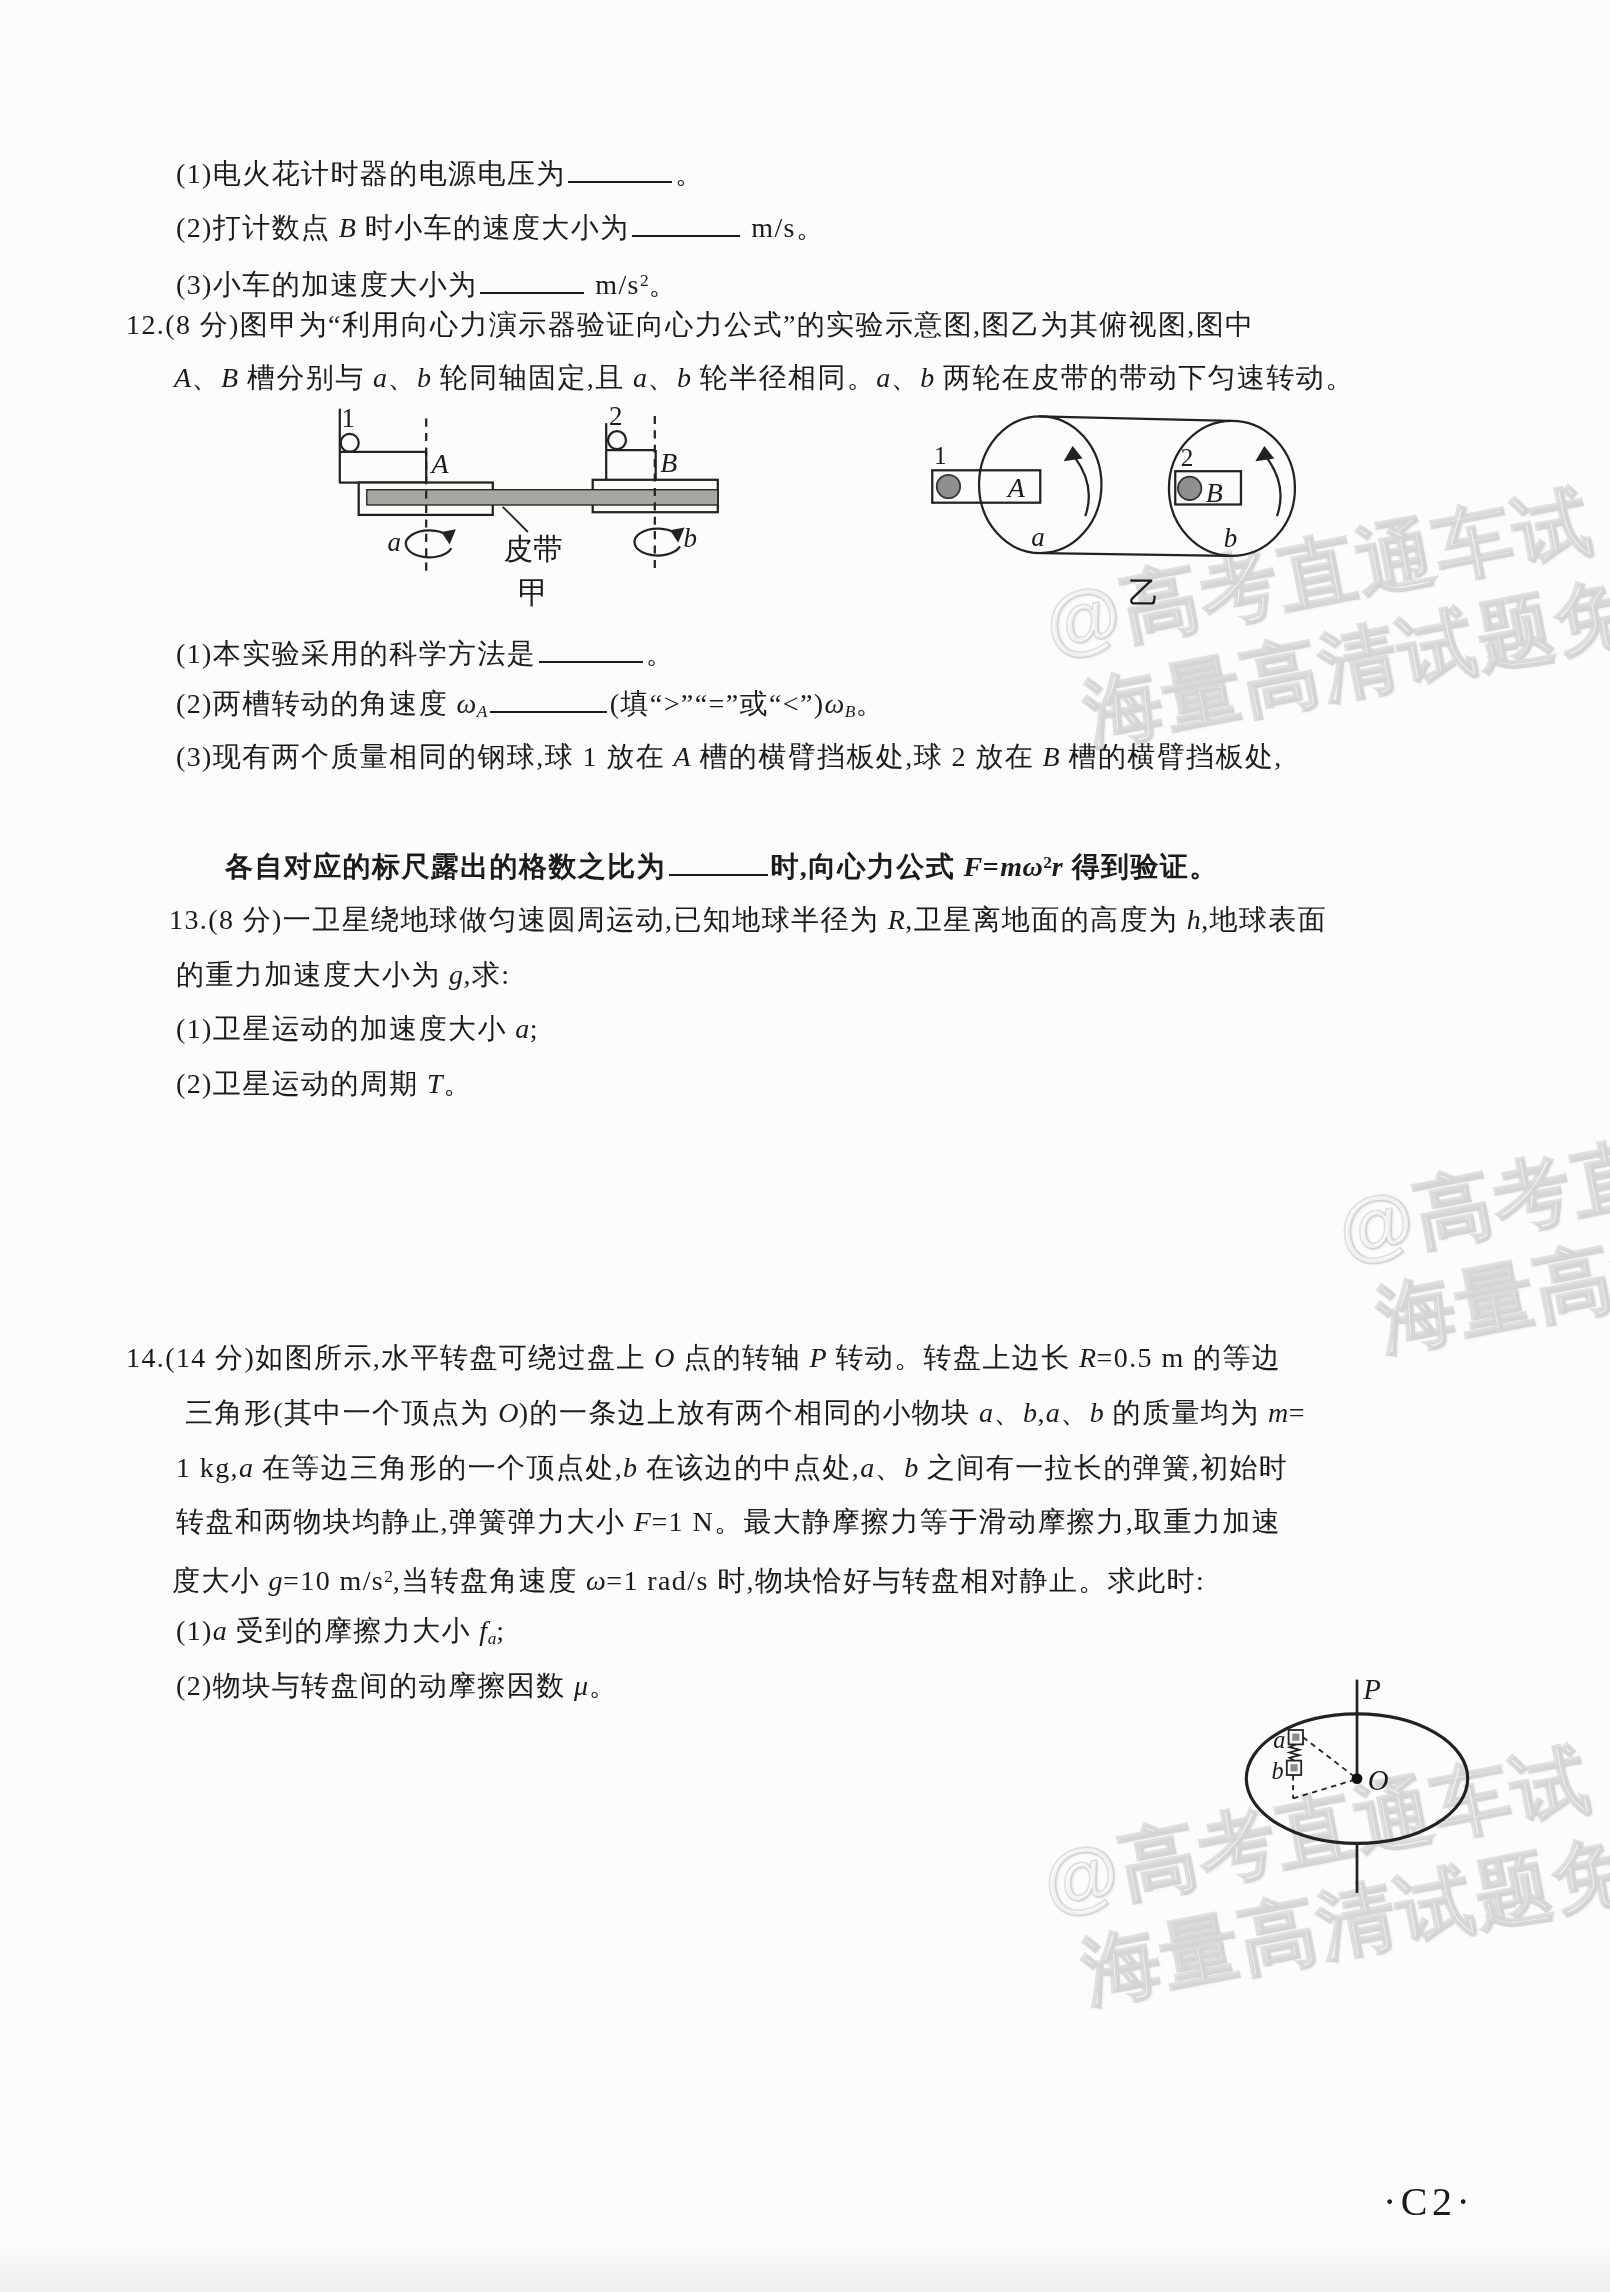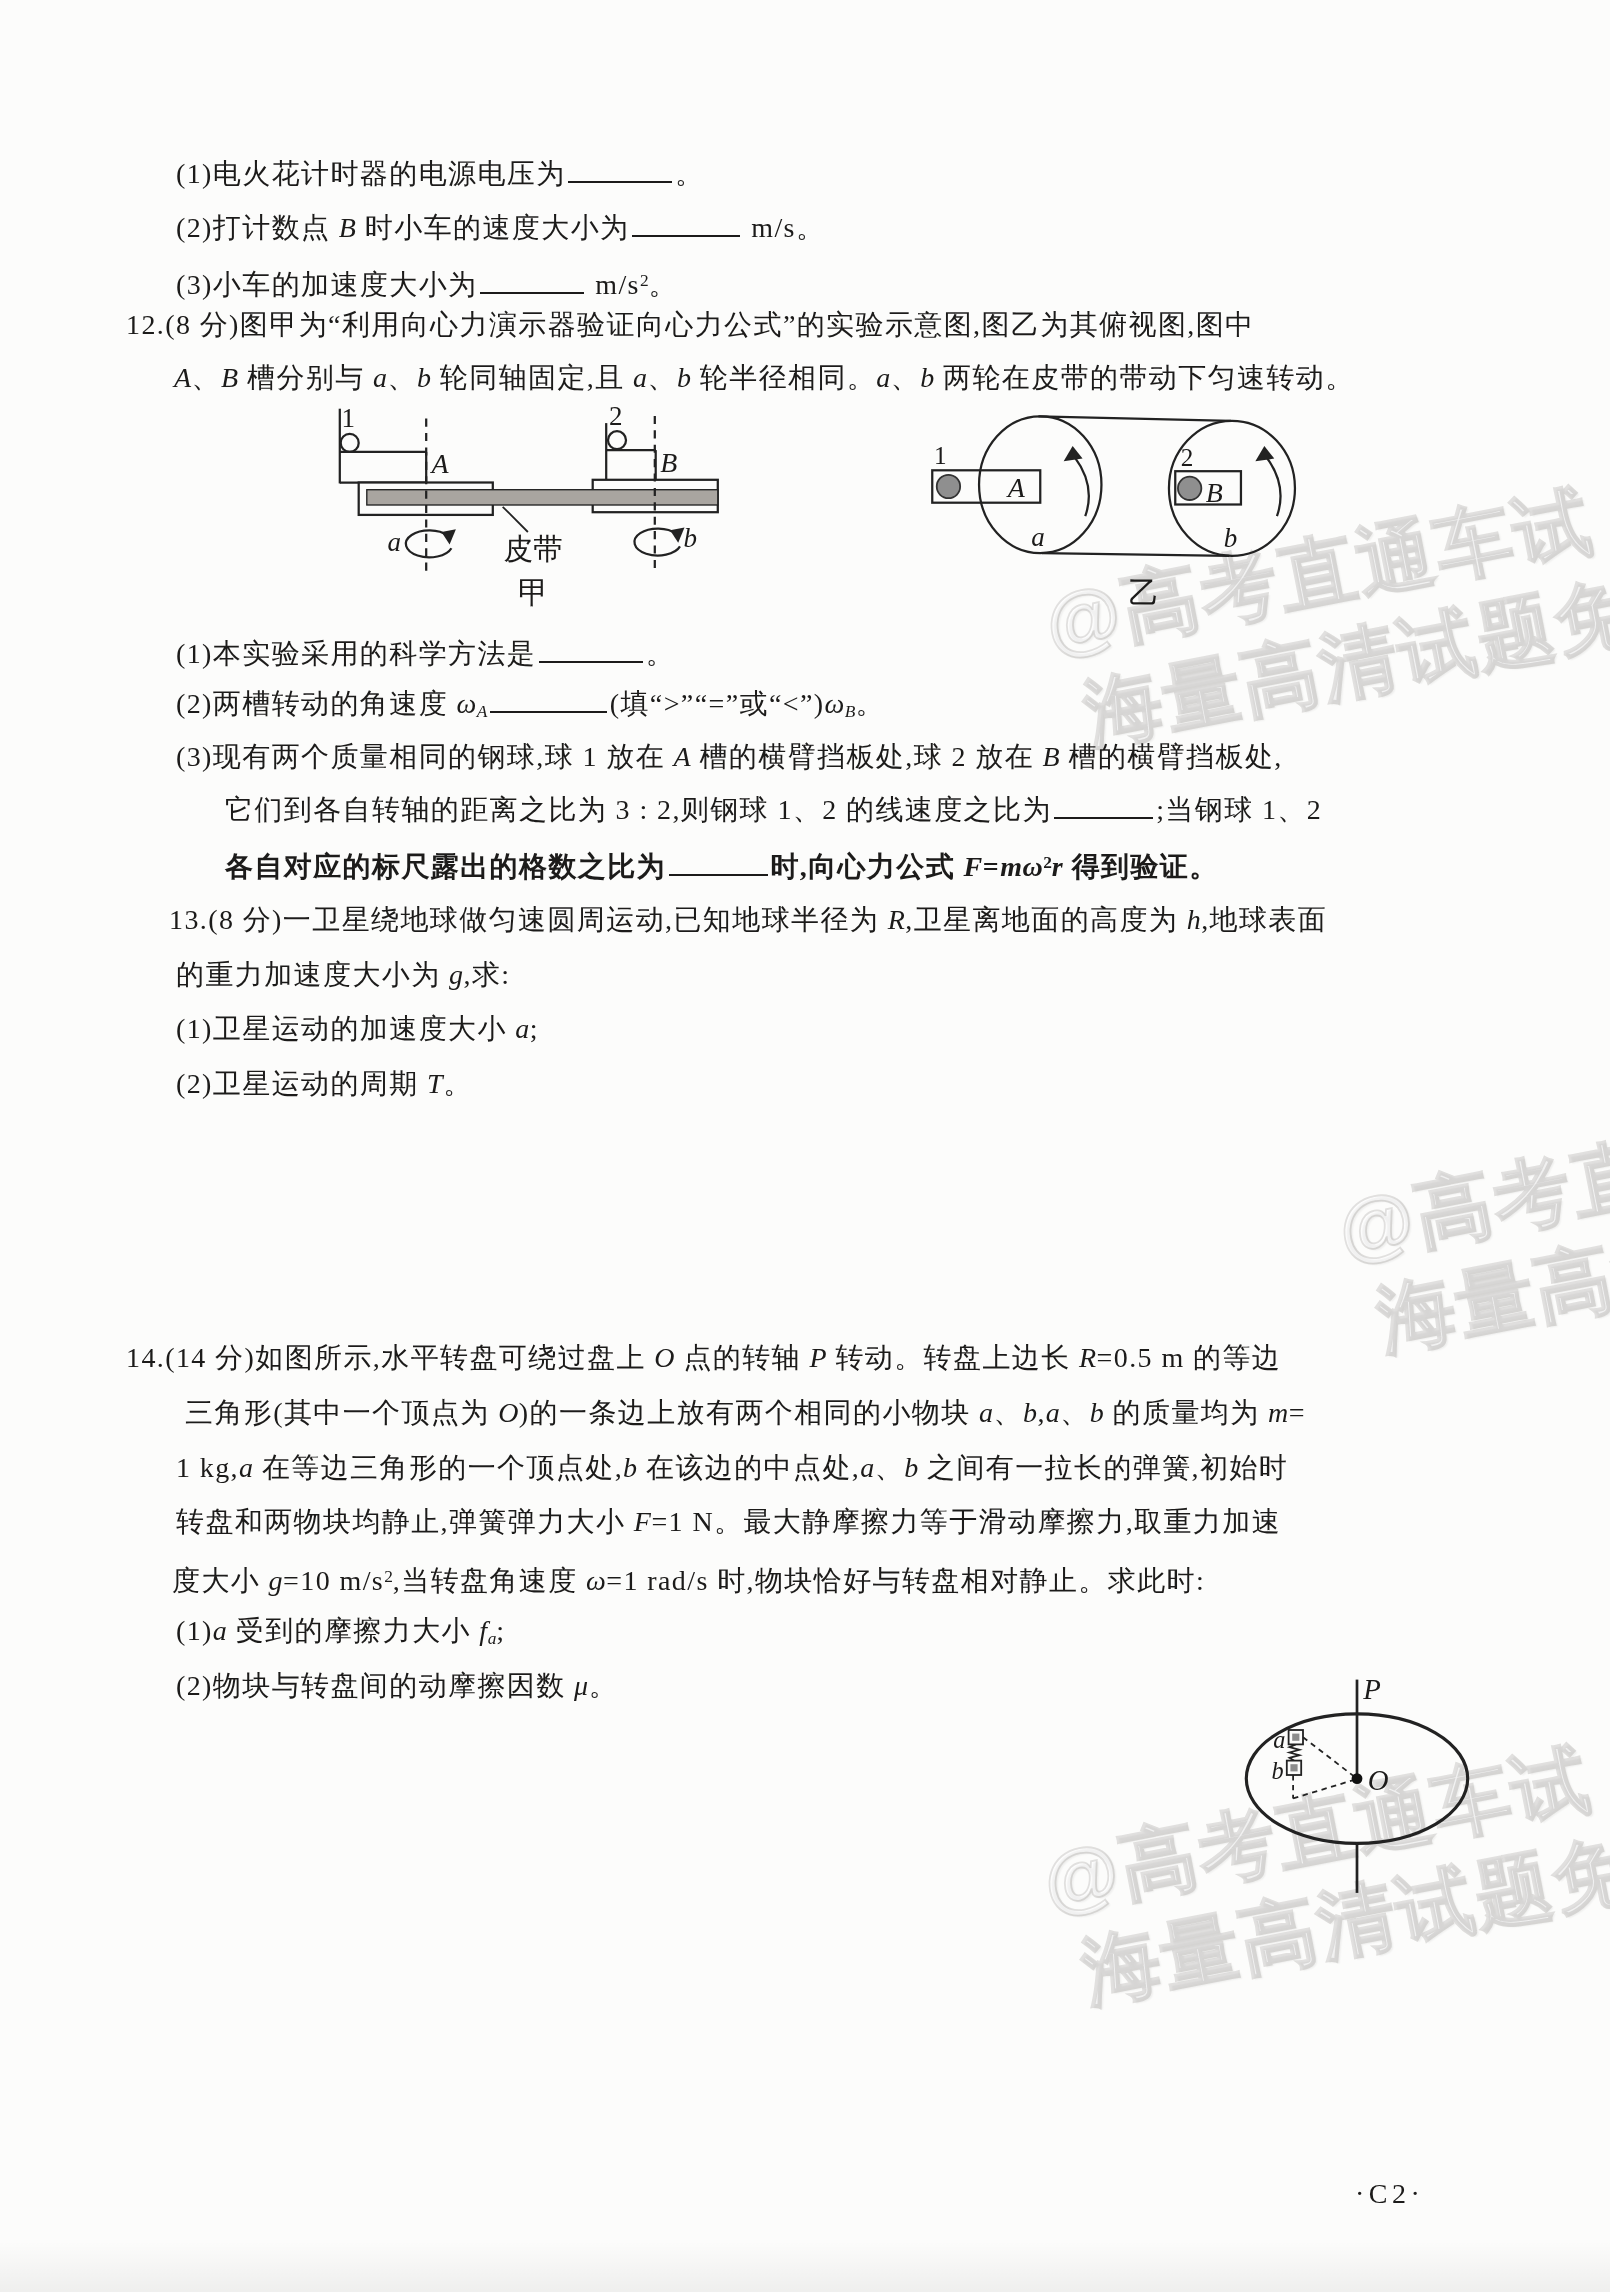--- a/index.html
+++ b/index.html
@@ -43,22 +43,22 @@
     transform:rotate(-11deg);
     transform-origin:left top;
     color:transparent;
     -webkit-text-stroke:1.8px rgba(125,120,112,0.22);
     text-shadow:1.8px 1.8px 1.8px rgba(0,0,0,0.055), -0.9px -0.9px 0.9px rgba(255,255,255,0.75);
     pointer-events:none;
   }
   .wm div{display:block;}
   .wm div:nth-child(2){margin-left:21.6px;}
   #footer{
-    position:absolute;left:1355px;top:2178px;
-    font-size:28px;letter-spacing:4.5px;
+    position:absolute;left:1383px;top:2178px;
+    font-size:40px;letter-spacing:4.5px;
   }
   #bottom-shade{
     position:absolute;left:0;right:0;bottom:0;height:52px;
     background:linear-gradient(to bottom,rgba(0,0,0,0),rgba(0,0,0,0.055));
   }
 </style>
 </head>
 <body>
 
 <div id="page">
@@ -145,21 +145,20 @@
     <text x="104" y="107" font-size="31" class="it">A</text>
     <text x="324" y="112" font-size="31" class="it">B</text>
     <text x="130" y="161" font-size="30" class="it">a</text>
     <text x="344" y="162" font-size="30" class="it">b</text>
     <text x="238" y="224" font-size="34">乙</text>
   </svg>
 
   <div class="tl" style="left:176px;top:633px;"><span>(1)本实验采用的科学方法是</span><span class="blank" style="width: 104px;"></span><span>。</span></div>
   <div class="tl" style="left:176px;top:683px;"><span>(2)两槽转动的角速度 </span><span class="it">ω</span><sub>A</sub><span class="blank" style="width: 117px;"></span><span>(填“&gt;”“=”或“&lt;”)</span><span class="it">ω</span><sub>B</sub><span>。</span></div>
   <div class="tl" style="left:176px;top:736px;"><span>(3)现有两个质量相同的钢球,球 1 放在 </span><span class="it">A</span><span> 槽的横臂挡板处,球 2 放在 </span><span class="it">B</span><span> 槽的横臂挡板处,</span></div>
-  <div class="tl" style="left:225px;top:789px;"><span>它们到各自转轴的距离之比为 3 : 2,则钢球 1、2 的线速度之比为</span><span class="blank" style="width: 99px;"></span><span>;当钢球 1、2</span></div>
   <div class="tl" style="left:225px;top:842px;font-weight:bold;"><span>各自对应的标尺露出的格数之比为</span><span class="blank" style="width: 99px;"></span><span>时,向心力公式 </span><span class="it">F</span><span>=</span><span class="it">mω</span><sup>2</sup><span class="it">r</span><span> 得到验证。</span></div>
 
   <div class="tl" style="left:137px;top:899px;margin-left:32px;"><span>13.(8 分)一卫星绕地球做匀速圆周运动,已知地球半径为 </span><span class="it">R</span><span>,卫星离地面的高度为 </span><span class="it">h</span><span>,地球表面</span></div>
   <div class="tl" style="left:176px;top:954px;"><span>的重力加速度大小为 </span><span class="it">g</span><span>,求:</span></div>
   <div class="tl" style="left:176px;top:1008px;"><span>(1)卫星运动的加速度大小 </span><span class="it">a</span><span>;</span></div>
   <div class="tl" style="left:176px;top:1063px;"><span>(2)卫星运动的周期 </span><span class="it">T</span><span>。</span></div>
 
   <div class="tl" style="left:126px;top:1337px;"><span>14.(14 分)如图所示,水平转盘可绕过盘上 </span><span class="it">O</span><span> 点的转轴 </span><span class="it">P</span><span> 转动。转盘上边长 </span><span class="it">R</span><span>=0.5 m 的等边</span></div>
   <div class="tl" style="left:185px;top:1392px;"><span>三角形(其中一个顶点为 </span><span class="it">O</span><span>)的一条边上放有两个相同的小物块 </span><span class="it">a</span><span>、</span><span class="it">b</span><span>,</span><span class="it">a</span><span>、</span><span class="it">b</span><span> 的质量均为 </span><span class="it">m</span><span>=</span></div>
   <div class="tl" style="left:176px;top:1447px;"><span>1 kg,</span><span class="it">a</span><span> 在等边三角形的一个顶点处,</span><span class="it">b</span><span> 在该边的中点处,</span><span class="it">a</span><span>、</span><span class="it">b</span><span> 之间有一拉长的弹簧,初始时</span></div>

